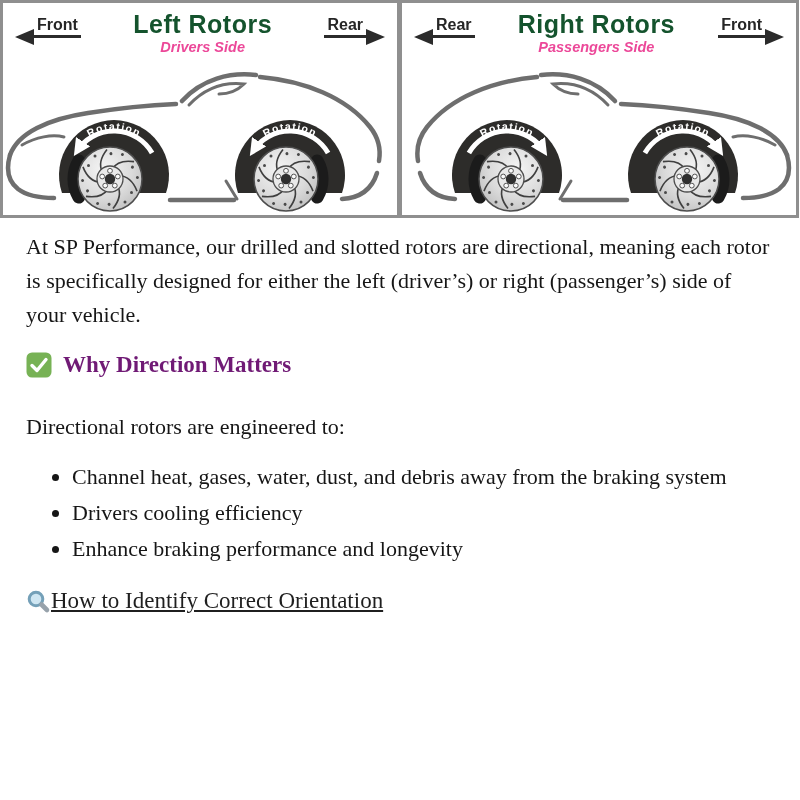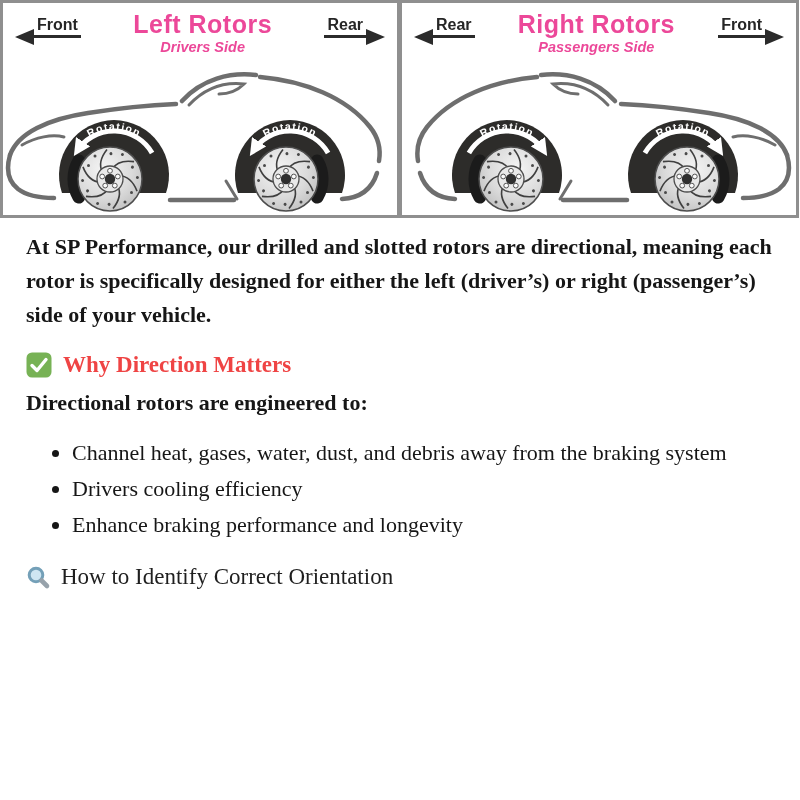--- a/index.html
+++ b/index.html
@@ -5,21 +5,21 @@
   * { margin:0; padding:0; box-sizing:border-box; }
   html,body { width:800px; height:800px; background:#ffffff; overflow:hidden; }
   body { font-family:"Liberation Serif", serif; color:#161616; }
 
   
   .diagram { display:flex; width:800px; height:218px; }
   .panel { width:400px; height:218px; border:3px solid #8f8f8f; background:#fff; overflow:hidden; }
   .panel + .panel { margin-left:-1px; }
   .panel-header { display:flex; justify-content:space-between; align-items:flex-start; padding:9px 12px 0; height:54px; }
   .titles { text-align:center; flex:1; }
-  .ptitle { font:bold 25px "Liberation Sans", sans-serif; color:#ec4899; letter-spacing:.5px; line-height:1.0; }
+  .ptitle { font:bold 25px "Liberation Sans", sans-serif; color:#14532d; letter-spacing:.5px; line-height:1.0; }
   .psub { font:italic bold 14.5px "Liberation Sans", sans-serif; color:#ec4899; margin-top:2px; }
   .dir { display:flex; align-items:flex-end; margin-top:4px; }
   .dir-text { font:bold 16px "Liberation Sans", sans-serif; color:#262626; border-bottom:3px solid #2b2b2b; padding:0 3px 1px; }
   .tri { width:0; height:0; border-top:8px solid transparent; border-bottom:8px solid transparent; margin-bottom:-7px; }
   .tri-left  { border-right:19px solid #2b2b2b; }
   .tri-right { border-left:19px solid #2b2b2b; }
   .car-svg { display:block; width:392px; height:158px; }
 
   
   .body-line { fill:none; stroke:#6e6e6e; stroke-width:4.5; stroke-linecap:round; }
@@ -27,23 +27,23 @@
   .arch { fill:#2d2c2a; }
   .cal  { fill:none; stroke:#1b1b1b; stroke-width:13; stroke-linecap:round; }
   .slot { fill:none; stroke:#3f3f3f; stroke-width:1.6; }
   .dot  { fill:#4a4a4a; }
   .lug  { fill:#fafafa; stroke:#555; stroke-width:1; }
   .shaft { fill:none; stroke:#ffffff; stroke-width:5; }
   .rot  { font:bold 10.5px "Liberation Sans", sans-serif; fill:#ffffff; letter-spacing:1.2px; }
 
   
   .content { padding:12px 26px 0; font-size:22px; line-height:34px; }
-  .content p { margin:0 0 16px;font-weight:bold; }
-  .h-why { font:bold 23px "Liberation Serif", serif; margin:20px 0 8px; display:flex; align-items:center; gap:11px; color:#ef4444; }
-  .h-identify { font:400 23px "Liberation Serif", serif; margin:22px 0 14px; display:flex; align-items:center; gap:10px; color:#1f1f1f; }
+  .content p { margin:0 0 16px; }
+  .h-why { font:bold 23px "Liberation Serif", serif; margin:20px 0 32px; display:flex; align-items:center; gap:11px; color:#701a75; }
+  .h-identify { font:400 23px "Liberation Serif", serif; margin:22px 0 14px; display:flex; align-items:center; gap:0; color:#1f1f1f;text-decoration:underline; }
   ul { margin:0 0 16px; padding-left:46px; }
   li { margin-bottom:2px; }
   .emoji-svg { display:block; }
 </style>
 </head>
 <body>
 
 <svg width="0" height="0" style="position:absolute" aria-hidden="true">
   <defs>
     <radialGradient id="rg" cx="40%" cy="35%" r="75%">

